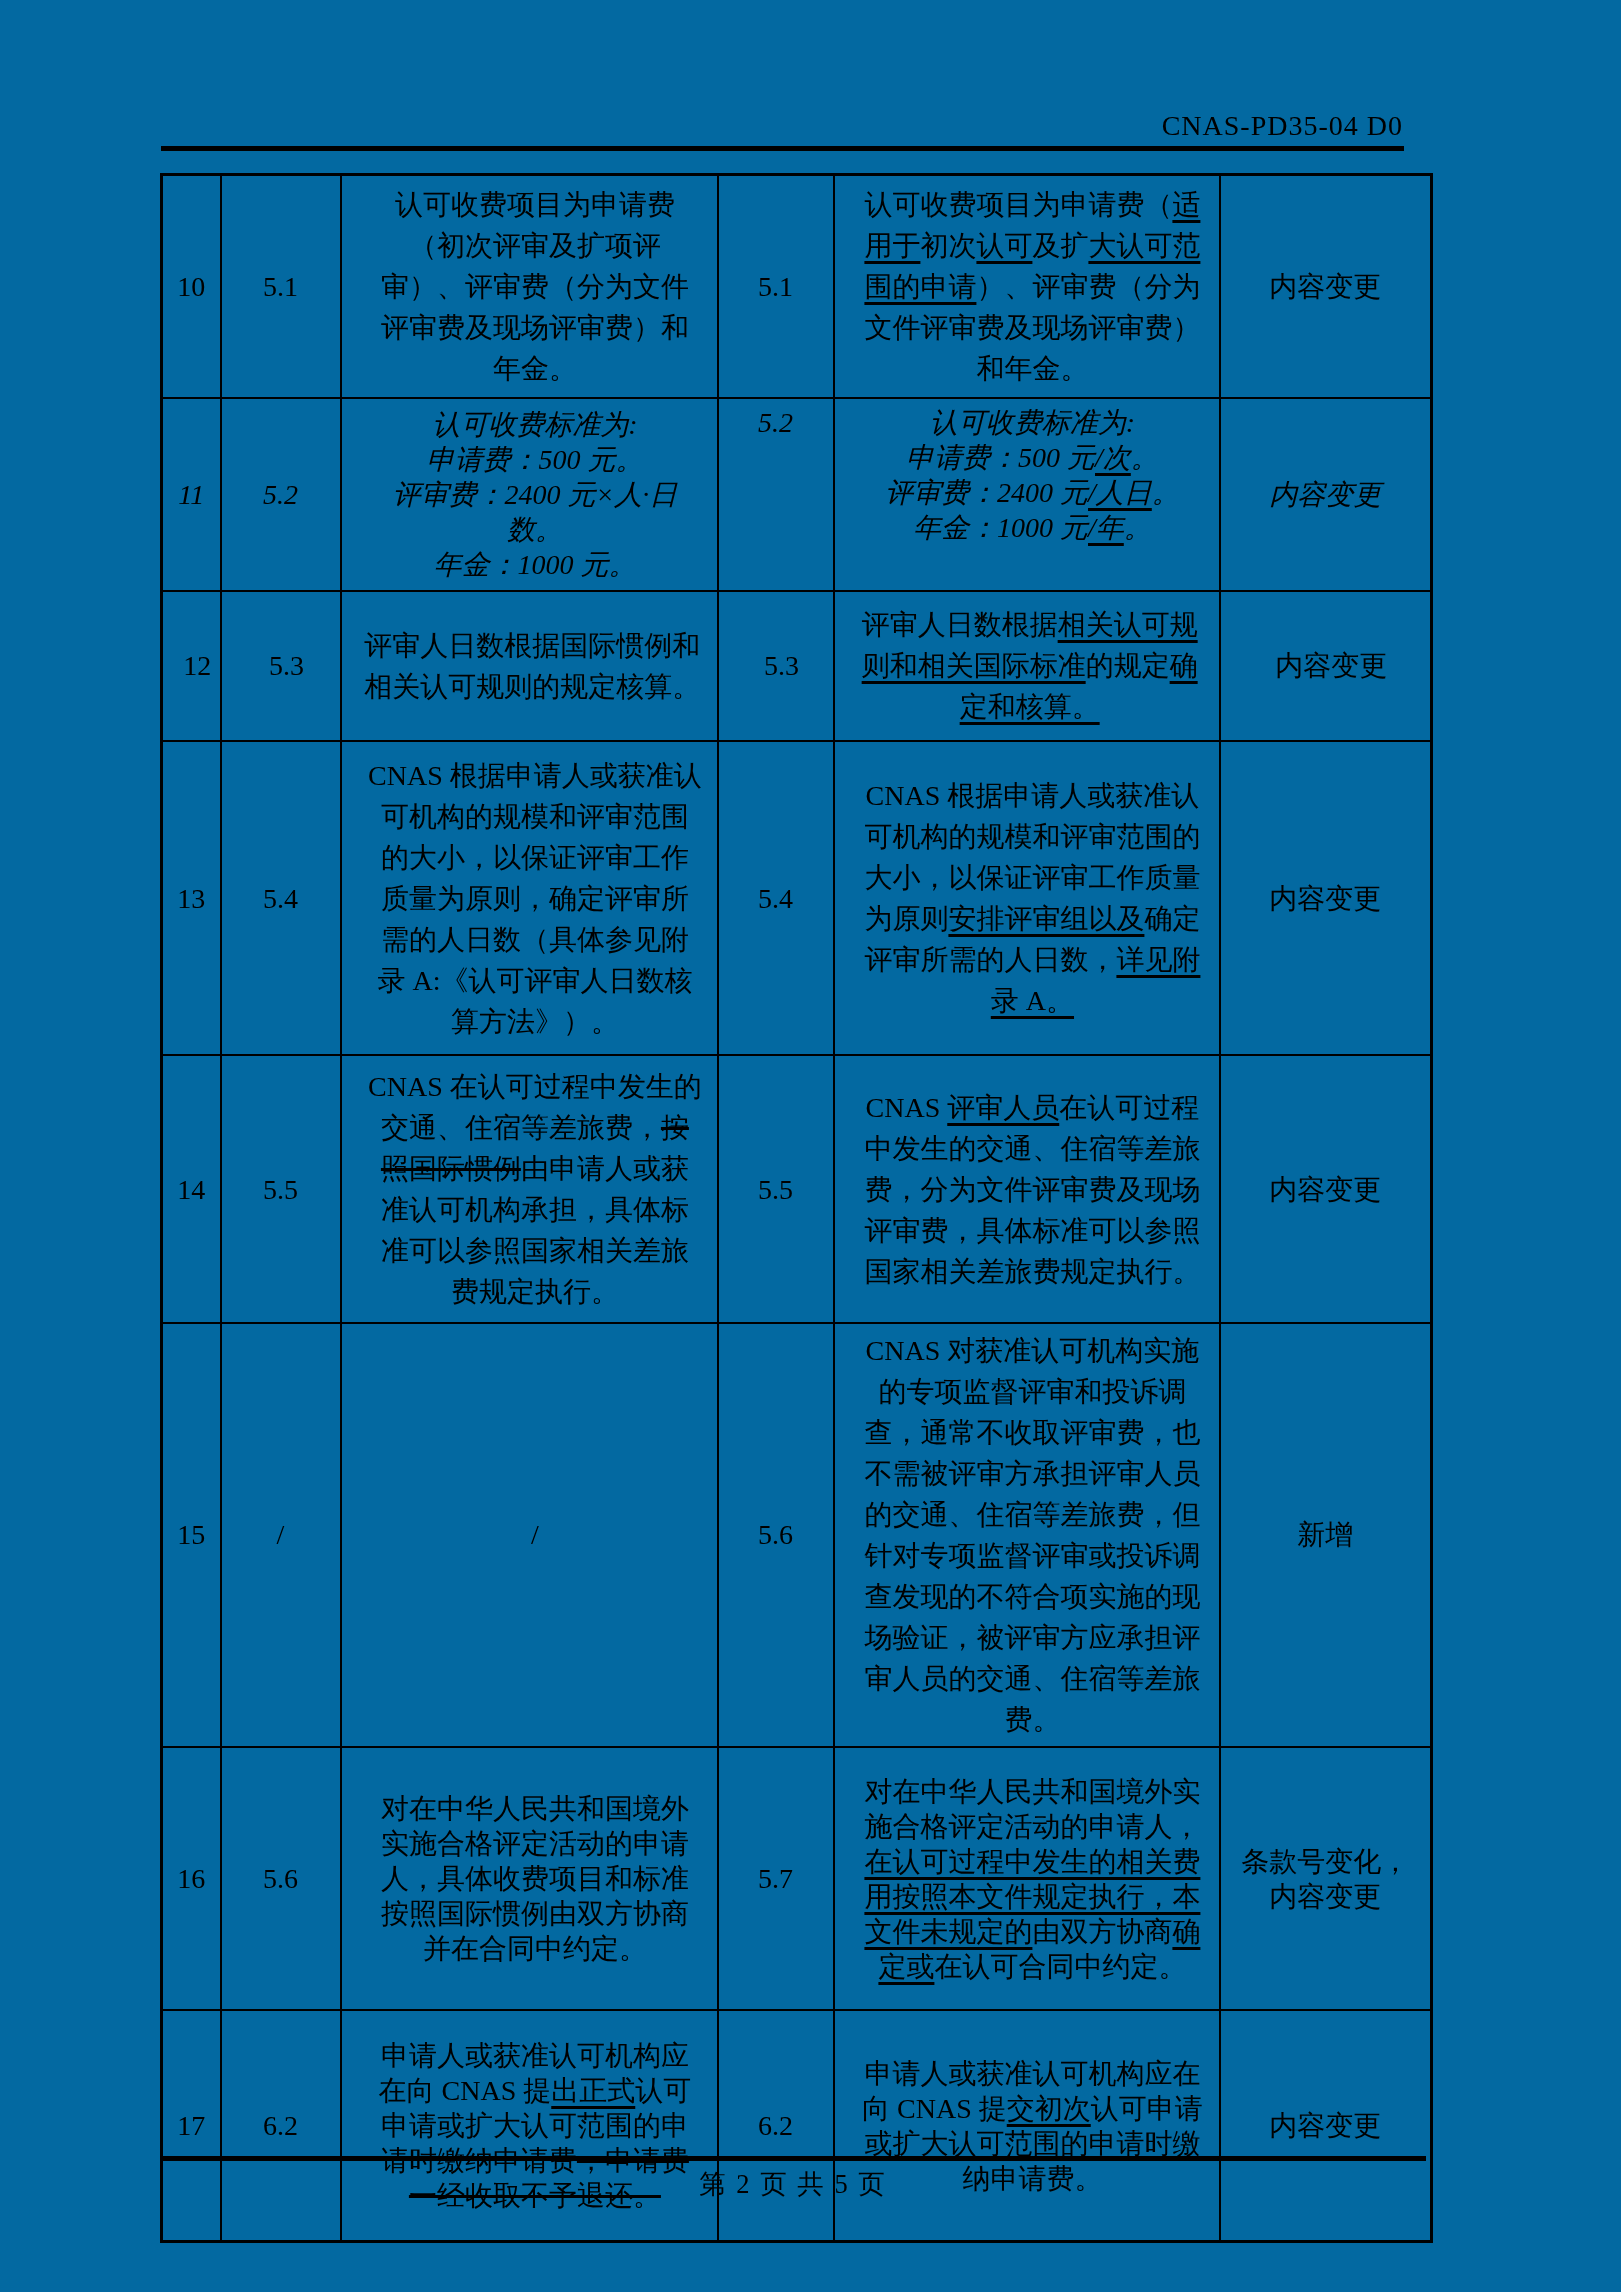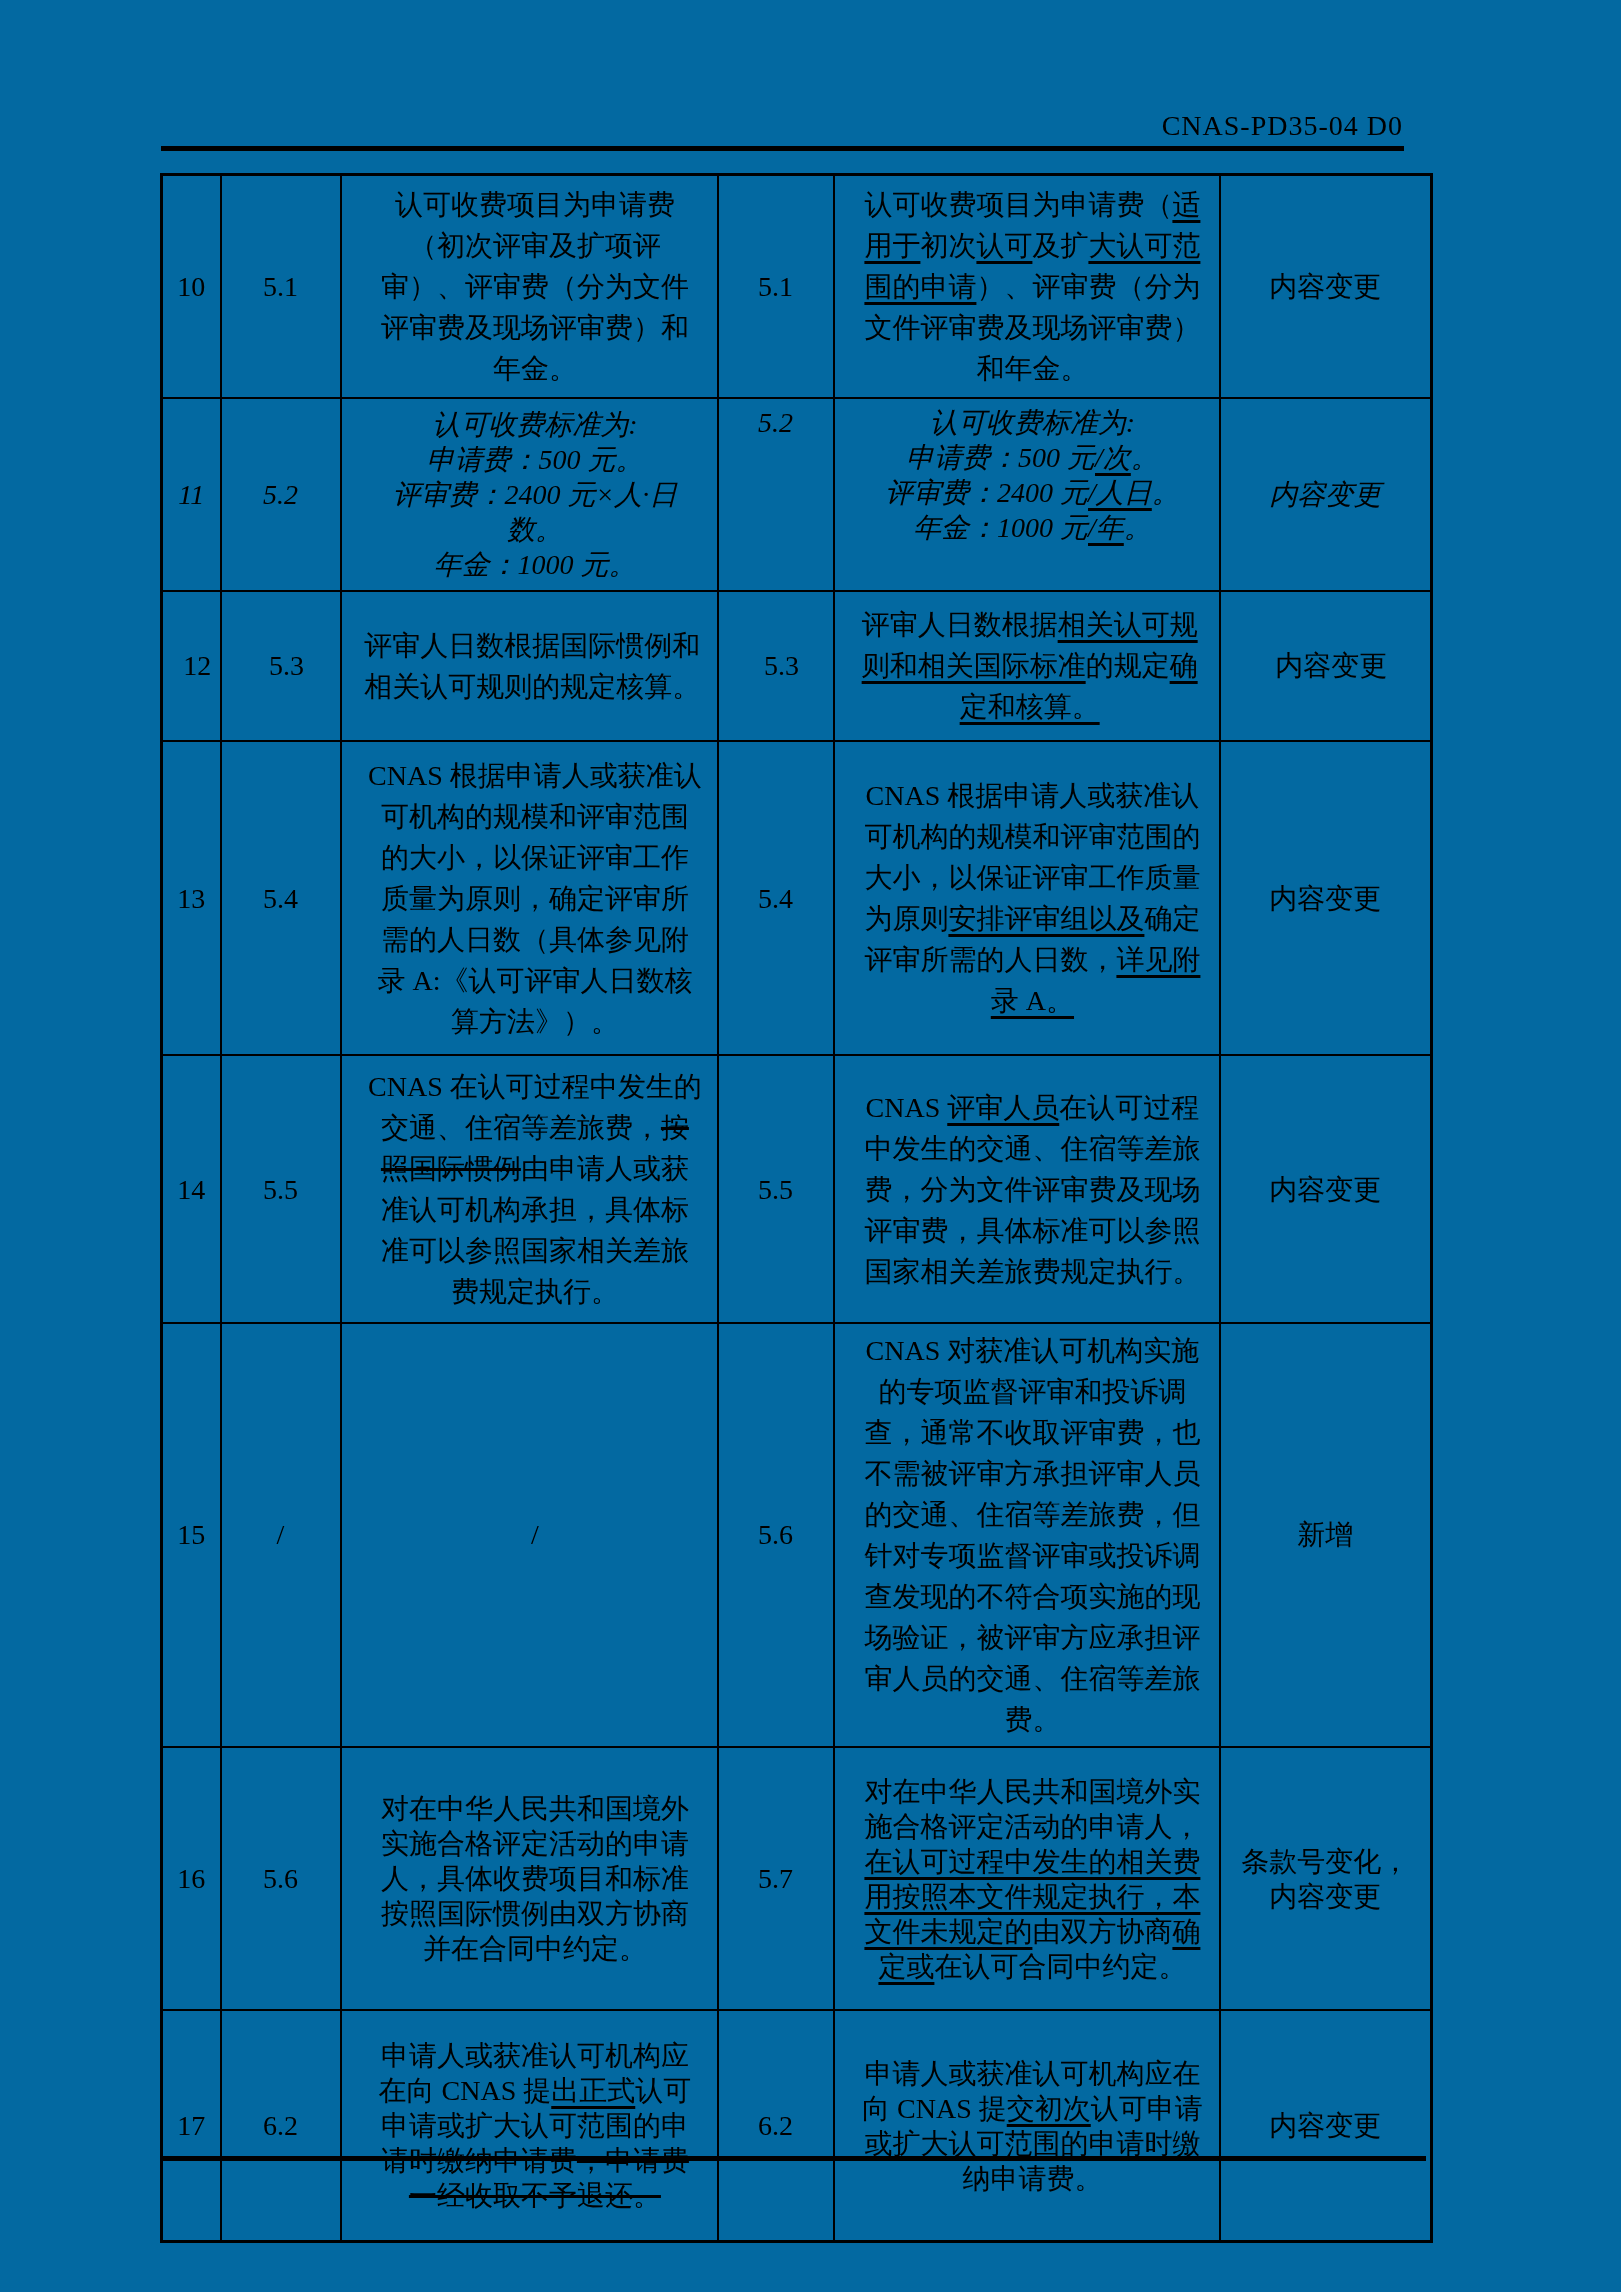--- a/index.html
+++ b/index.html
@@ -180,14 +180,15 @@
     <td class="c-old-text"><span>申请人或获准认可机构应在向 CNAS 提</span><span class="seg-u">出正式</span><span>认可申请或扩大认可范围的申请时缴纳申请费</span><span class="seg-s">，申请费一经收取不予退还。</span></td>
     <td class="c-new-no">6.2</td>
     <td class="c-new-text"><span>申请人或获准认可机构应在向 CNAS 提</span><span class="seg-u">交初次</span><span>认可申请或扩大认可范围的申请时缴纳申请费。</span></td>
     <td class="c-change">内容变更</td>
   </tr>
       </tbody>
   </table>
 
   <div class="footer-rule"></div>
 
+  <div class="page-footer">第 2 页 共 5 页</div>
 </div>
 
 
 </body></html>

